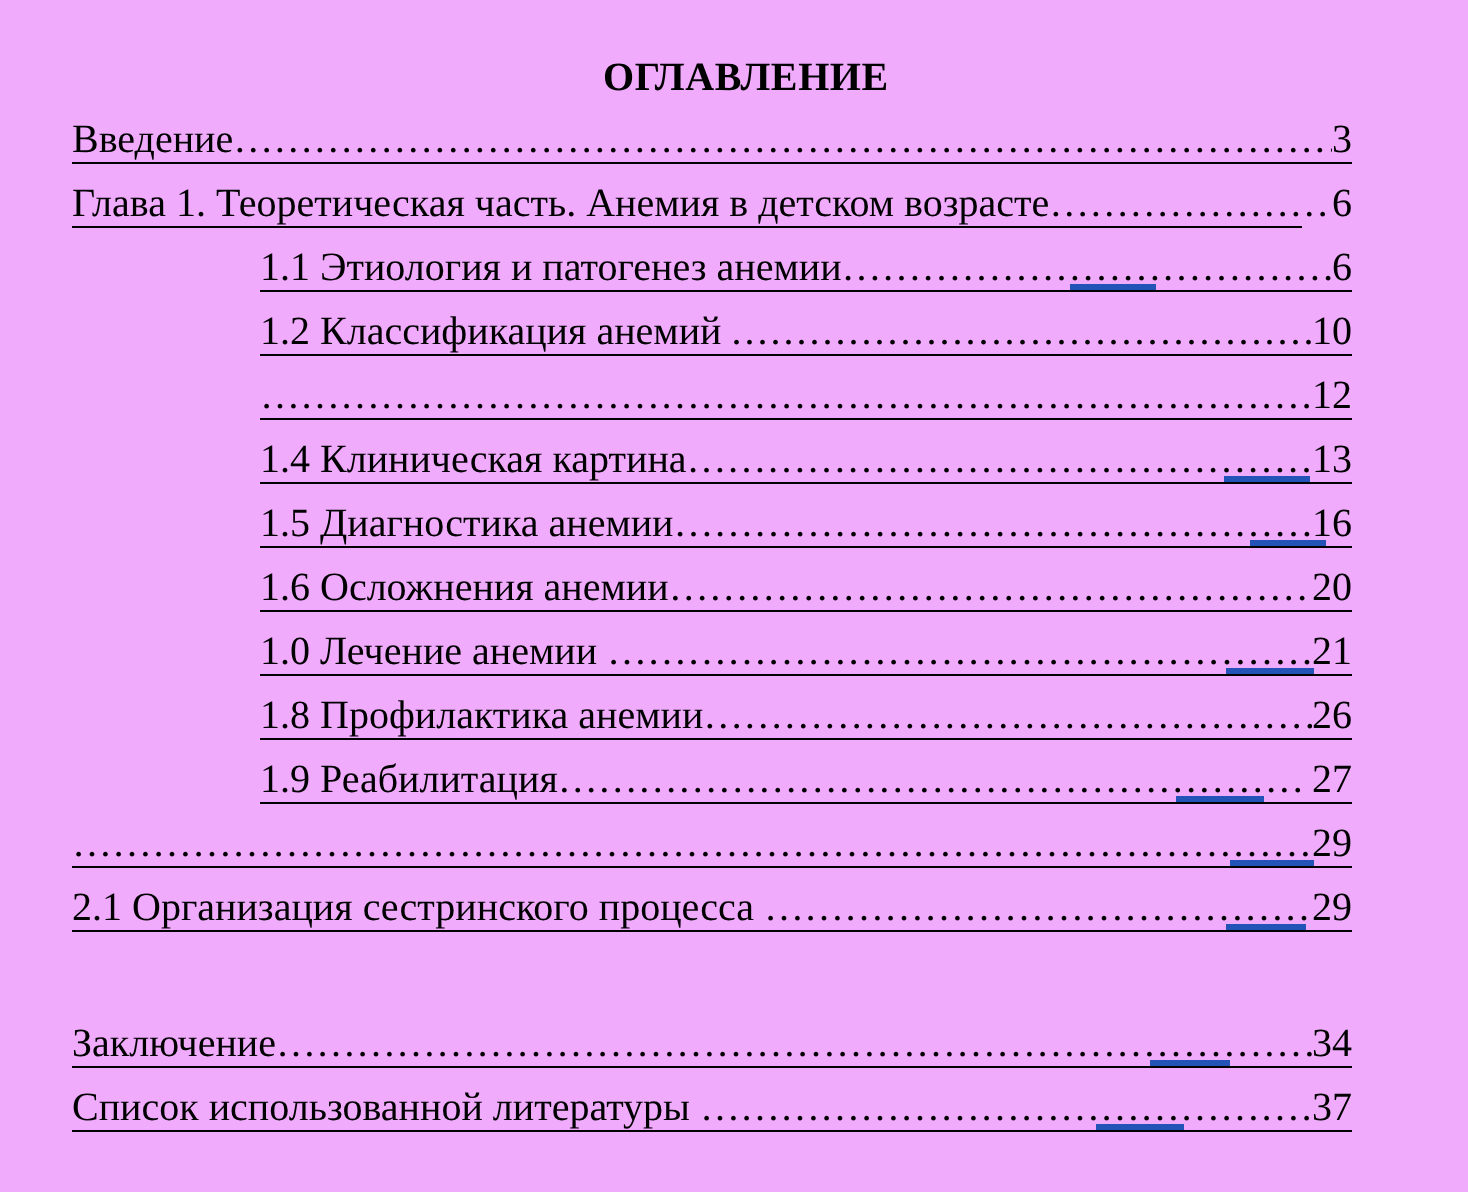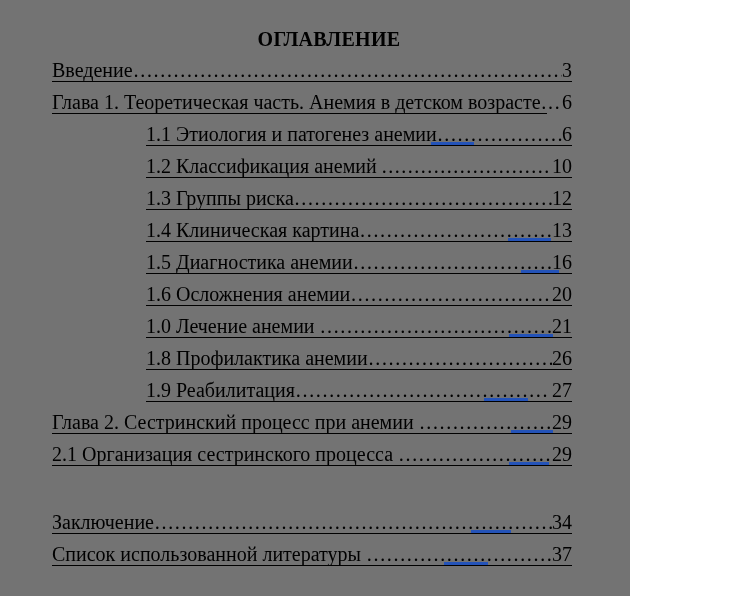--- a/index.html
+++ b/index.html
@@ -1,22 +1,22 @@
 <!DOCTYPE html>
 <html><head>
 <meta charset="utf-8">
 <style>
   html, body { margin: 0; padding: 0; background: #ffffff; }
   .doc {
     position: relative;
-    width: 630px;
+    width: 734px;
     height: 596px;
     box-sizing: border-box;
-    background: #737373;
-    padding: 28px 58px 0 52px;
+    background: #f0abfc;
+    padding: 28px 58px 0 36px;
     font-family: "Liberation Serif", "DejaVu Serif", serif;
     color: #000000;
     overflow: hidden;
   }
   .title {
     font-weight: 700;
     font-size: 20px;
     line-height: 22px;
     text-align: center;
     text-indent: 34px;
@@ -83,21 +83,20 @@
     <span class="bluemark" style="display: block; right: 98px; width: 43px; background: rgb(36, 83, 184);"></span>
   </div>
       <div class="row indent">
     <span class="label">1.2 Классификация анемий </span>
     <span class="leader fine-dots">................................................................................................................................................................</span>
     <span class="pagenum">10</span>
     <span class="underline" style="background: rgb(0, 0, 0); right: 0px;"></span>
 
   </div>
       <div class="row indent">
-    <span class="label">1.3 Группы риска</span>
     <span class="leader">………………………………………………………………………………………………………………………………………………………………</span>
     <span class="pagenum">12</span>
     <span class="underline" style="background: rgb(0, 0, 0); right: 0px;"></span>
 
   </div>
       <div class="row indent">
     <span class="label">1.4 Клиническая картина</span>
     <span class="leader">………………………………………………………………………………………………………………………………………………………………</span>
     <span class="pagenum">13</span>
     <span class="underline" style="background: rgb(0, 0, 0); right: 0px;"></span>
@@ -132,21 +131,20 @@
 
   </div>
       <div class="row indent">
     <span class="label">1.9 Реабилитация</span>
     <span class="leader">………………………………………………………………………………………………………………………………………………………………</span>
     <span class="pagenum"> 27</span>
     <span class="underline" style="background: rgb(0, 0, 0); right: 0px;"></span>
     <span class="bluemark" style="display: block; right: 44px; width: 44px; background: rgb(36, 83, 184);"></span>
   </div>
       <div class="row">
-    <span class="label">Глава 2. Сестринский процесс при анемии </span>
     <span class="leader">………………………………………………………………………………………………………………………………………………………………</span>
     <span class="pagenum">29</span>
     <span class="underline" style="background: rgb(0, 0, 0); right: 0px;"></span>
     <span class="bluemark" style="display: block; right: 19px; width: 42px; background: rgb(36, 83, 184);"></span>
   </div>
       <div class="row">
     <span class="label">2.1 Организация сестринского процесса </span>
     <span class="leader">………………………………………………………………………………………………………………………………………………………………</span>
     <span class="pagenum">29</span>
     <span class="underline" style="background: rgb(0, 0, 0); right: 0px;"></span>

